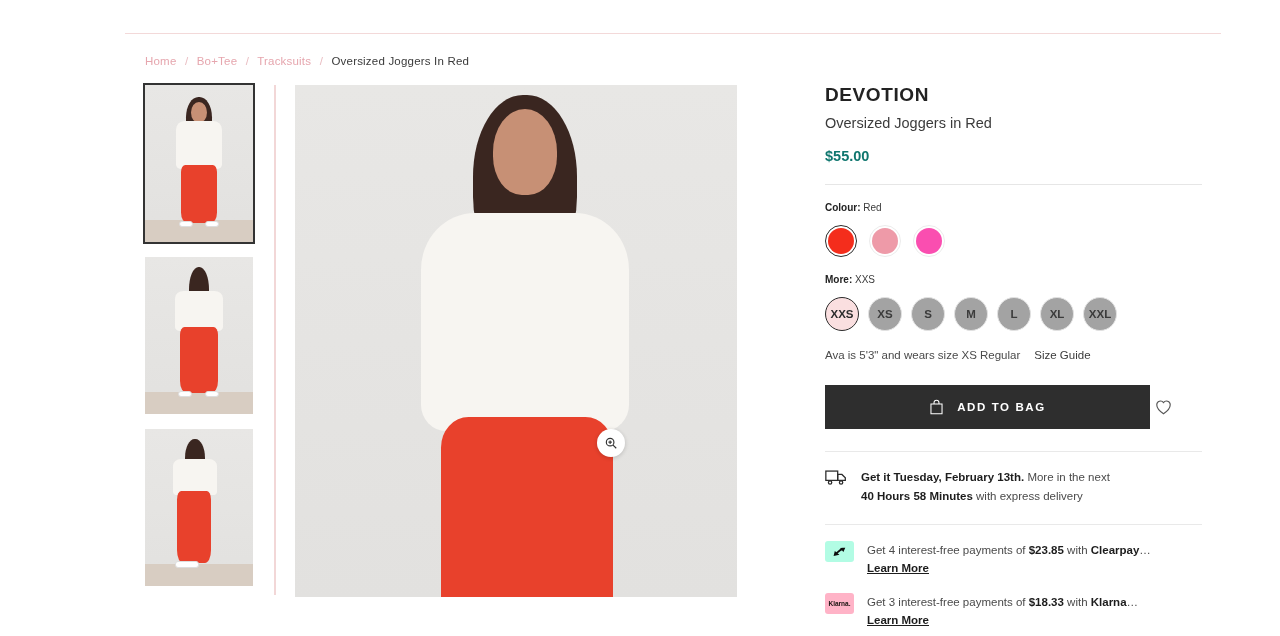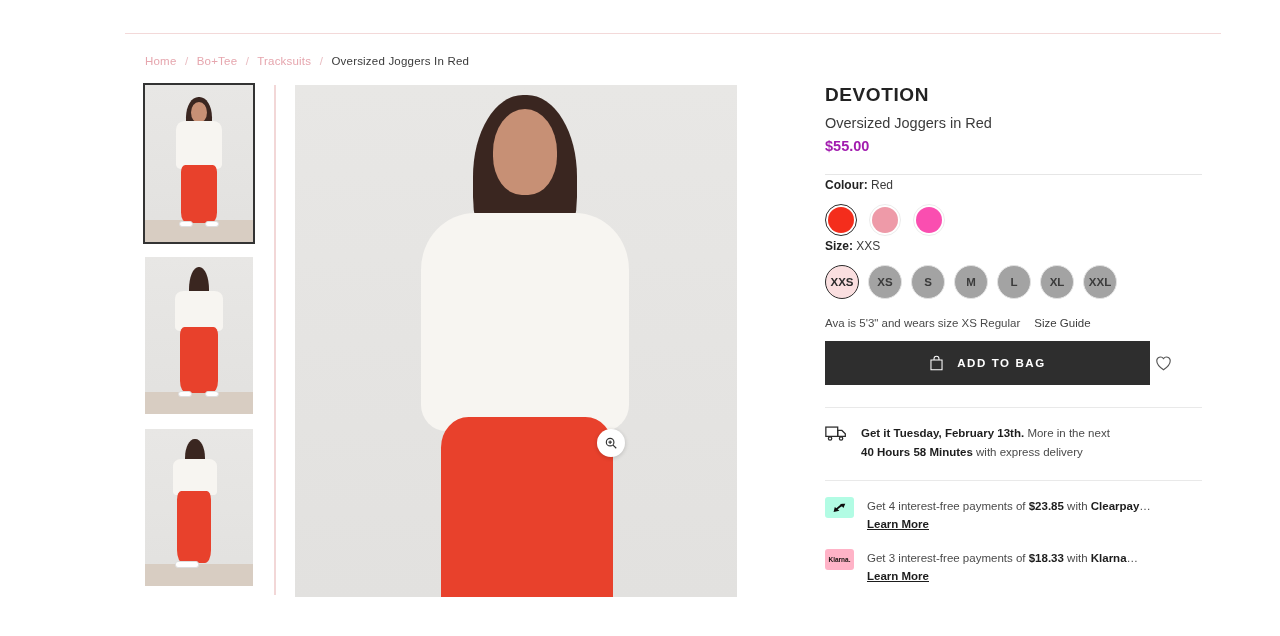--- a/index.html
+++ b/index.html
@@ -57,24 +57,24 @@
   .zoom-btn {
     position: absolute; left: 597px; top: 429px; width: 28px; height: 28px;
     border-radius: 50%; background: #fff; box-shadow: 0 1px 4px rgba(0,0,0,.18);
     display: flex; align-items: center; justify-content: center; cursor: pointer;
   }
 
   
   .detail { position: absolute; left: 825px; top: 84px; width: 377px; }
   .brand { font-size: 19px; font-weight: 700; letter-spacing: .6px; color: #222; }
   .prod-name { font-size: 14.5px; color: #3b3b3b; margin-top: 9px; }
-  .price { font-size: 14.5px; font-weight: 700; color: #a21caf; margin-top: 7px; }
+  .price { font-size: 14.5px; font-weight: 700; color: #0f766e; margin-top: 17px; }
   .rule { height: 1px; background: #e6e6e6; margin: 20px 0 0; }
 
-  .opt-label { font-size: 12px; margin-top: 3px; color: #3b3b3b; }
+  .opt-label { font-size: 10px; margin-top: 17px; color: #3b3b3b; }
   .opt-label b { font-weight: 700; color: #222; }
 
   .swatches { display: flex; gap: 12px; margin-top: 12px; }
   .swatch {
     width: 32px; height: 32px; border-radius: 50%;
     border: 1px solid #ececec; cursor: pointer;
     display: flex; align-items: center; justify-content: center;
   }
   .swatch i { display: block; width: 26px; height: 26px; border-radius: 50%; }
   .swatch.selected { border: 1.5px solid #2c2c2c; }
@@ -87,21 +87,21 @@
     font-size: 11.5px; font-weight: 700; color: #3b3b3b; cursor: pointer;
   }
   .size.selected { border: 1.5px solid #2c2c2c; background: #fadfe0; color: #2c2c2c; }
 
   .model-note {
     margin-top: 18px; font-size: 11.5px; color: #4a4a4a;
     display: flex; align-items: center; gap: 14px;
   }
   .model-note .guide { color: #3b3b3b; cursor: pointer; }
 
-  .buy-row { display: flex; align-items: center; gap: 0; margin-top: 12px; }
+  .buy-row { display: flex; align-items: center; gap: 0; margin-top: 24px; }
   .add-bag {
     width: 325px; height: 44px; background: #2e2e2e; color: #fff;
     border: none; display: flex; align-items: center; justify-content: center;
     gap: 13px; font-size: 11.5px; font-weight: 700; letter-spacing: 1.6px; cursor: pointer;
   }
   .wish { width: 26px; height: 26px; display: flex; align-items: center; justify-content: center; cursor: pointer; }
 
   .rule2 { height: 1px; background: #e9e9e9; margin-top: 22px; }
 
   .delivery { display: flex; gap: 14px; margin-top: 16px; align-items: flex-start; }
@@ -208,21 +208,21 @@
       </div>
       <div class="swatch">
         <i style="background:#EE9AA8"></i>
       </div>
       <div class="swatch">
         <i style="background:#FA4EB0"></i>
       </div>
     </div>
 
     <div class="opt-label">
-      <b>Size:</b>
+      <b>More:</b>
       <span>XXS</span>
     </div>
     <div class="sizes">
       <div class="size selected">XXS</div>
       <div class="size">XS</div>
       <div class="size">S</div>
       <div class="size">M</div>
       <div class="size">L</div>
       <div class="size">XL</div>
       <div class="size">XXL</div>

